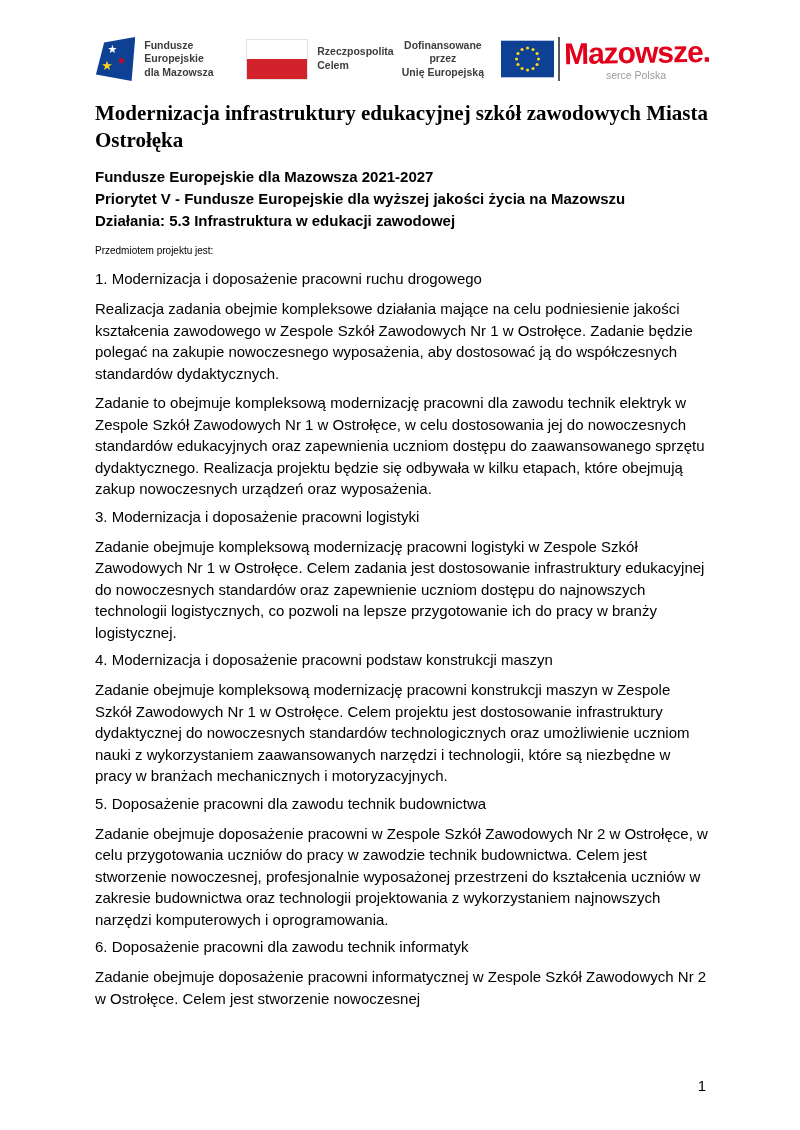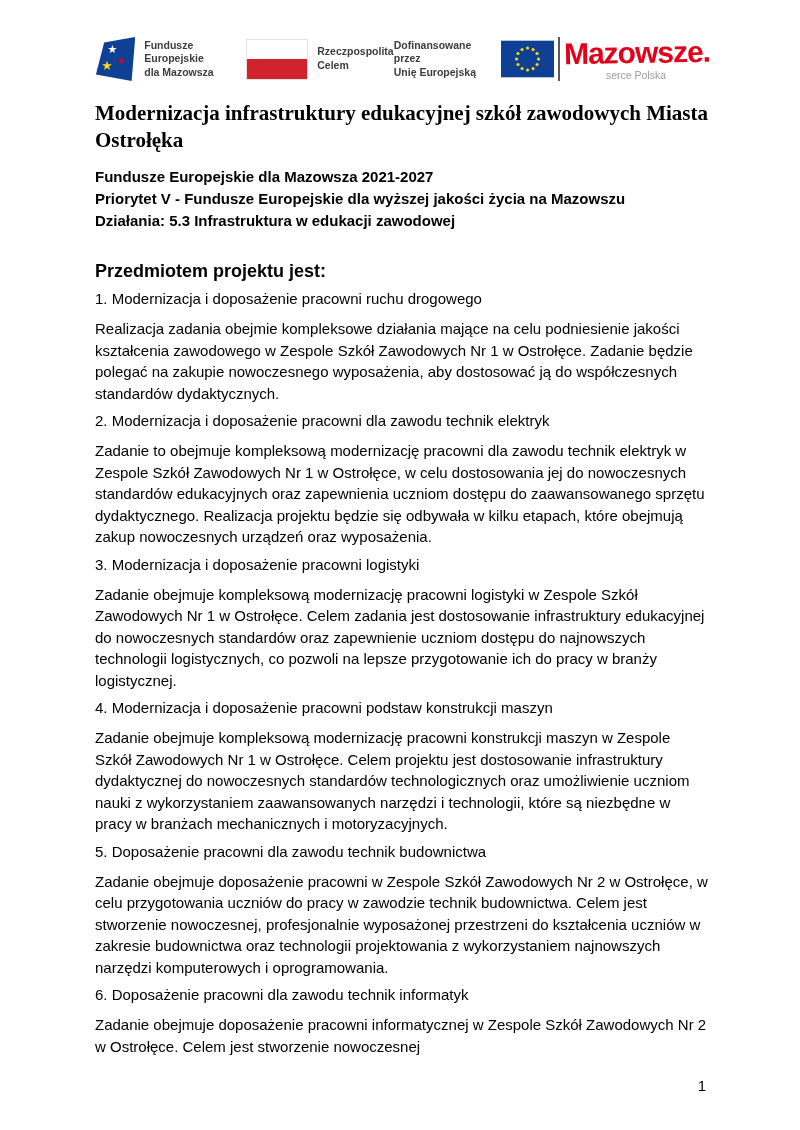--- a/index.html
+++ b/index.html
@@ -6,38 +6,38 @@
   .page {
     width:800px; height:1130px; position:relative; background:#fff;
     font-family:"Liberation Sans", sans-serif; color:#000;
     box-sizing:border-box; padding:30px 90px 0 95px; overflow:hidden;
   }
 
   
   .header { display:flex; align-items:center; justify-content:space-between; height:58px; }
   .logo-group { display:flex; align-items:center; gap:9px; }
   .logo-label { font-size:10.5px; font-weight:700; color:#3d3d3f; line-height:1.3; }
-  .logo-label.right { text-align:left; }
+  .logo-label.right { text-align:center; }
 
   .fe-flag { width:44px; height:50px; display:block; }
   .pl-flag { width:62px; height:41px; border:1px solid #e2e2e2; box-sizing:border-box; display:flex; flex-direction:column; }
   .pl-flag .w { flex:1; background:#ffffff; }
   .pl-flag .r { flex:1; background:#d2232c; }
   .eu-flag { width:58px; height:40px; display:block; }
   .header-divider { width:2px; height:44px; background:#58595b; margin:0 4px; }
 
   .mazowsze { display:flex; flex-direction:column; align-items:center; }
   .mazowsze-name { font-size:30px; font-weight:700; color:#e2001a; letter-spacing:-1px; line-height:30px; transform:rotate(-1deg); }
   .mazowsze-tagline { font-size:10.5px; color:#9b9b9b; margin-top:1px; margin-right:2px; }
 
   
   .doc-title { margin:12px 0 0; font-size:21px; line-height:27px; font-weight:700;font-family:Liberation Serif, serif; }
   .program { margin-top:12px; }
   .program-line { font-size:15px; font-weight:700; line-height:22px; }
-  .section-heading { margin-top:28px; font-size:18px; font-weight:700; line-height:22px; }
+  .section-heading { margin-top:8px; font-size:10px; font-weight:400; line-height:22px; }
   .item-heading { margin-top:6px; font-size:15px; line-height:22px; }
   .item-body { margin-top:8px; font-size:15px; line-height:21.5px; }
   .page-number { position:absolute; right:94px; bottom:36px; font-size:15px; }
 </style>
 </head>
 <body>
 
 <div class="page">
 
   <div class="header">
@@ -107,21 +107,20 @@
   </div>
 
   <div class="section-heading">Przedmiotem projektu jest:</div>
 
   <div>
     <div class="item-heading">1. Modernizacja i doposażenie pracowni ruchu drogowego</div>
     <div class="item-body">Realizacja zadania obejmie kompleksowe działania mające na celu podniesienie jakości kształcenia zawodowego w Zespole Szkół Zawodowych Nr 1 w Ostrołęce. Zadanie będzie polegać na zakupie nowoczesnego wyposażenia, aby dostosować ją do współczesnych standardów dydaktycznych.</div>
   </div>
 
   <div>
-    <div class="item-heading">2. Modernizacja i doposażenie pracowni dla zawodu technik elektryk</div>
     <div class="item-body">Zadanie to obejmuje kompleksową modernizację pracowni dla zawodu technik elektryk w Zespole Szkół Zawodowych Nr 1 w Ostrołęce, w celu dostosowania jej do nowoczesnych standardów edukacyjnych oraz zapewnienia uczniom dostępu do zaawansowanego sprzętu dydaktycznego. Realizacja projektu będzie się odbywała w kilku etapach, które obejmują zakup nowoczesnych urządzeń oraz wyposażenia.</div>
   </div>
 
   <div>
     <div class="item-heading">3. Modernizacja i doposażenie pracowni logistyki</div>
     <div class="item-body">Zadanie obejmuje kompleksową modernizację pracowni logistyki w Zespole Szkół Zawodowych Nr 1 w Ostrołęce. Celem zadania jest dostosowanie infrastruktury edukacyjnej do nowoczesnych standardów oraz zapewnienie uczniom dostępu do najnowszych technologii logistycznych, co pozwoli na lepsze przygotowanie ich do pracy w branży logistycznej.</div>
   </div>
 
   <div>
     <div class="item-heading">4. Modernizacja i doposażenie pracowni podstaw konstrukcji maszyn</div>

